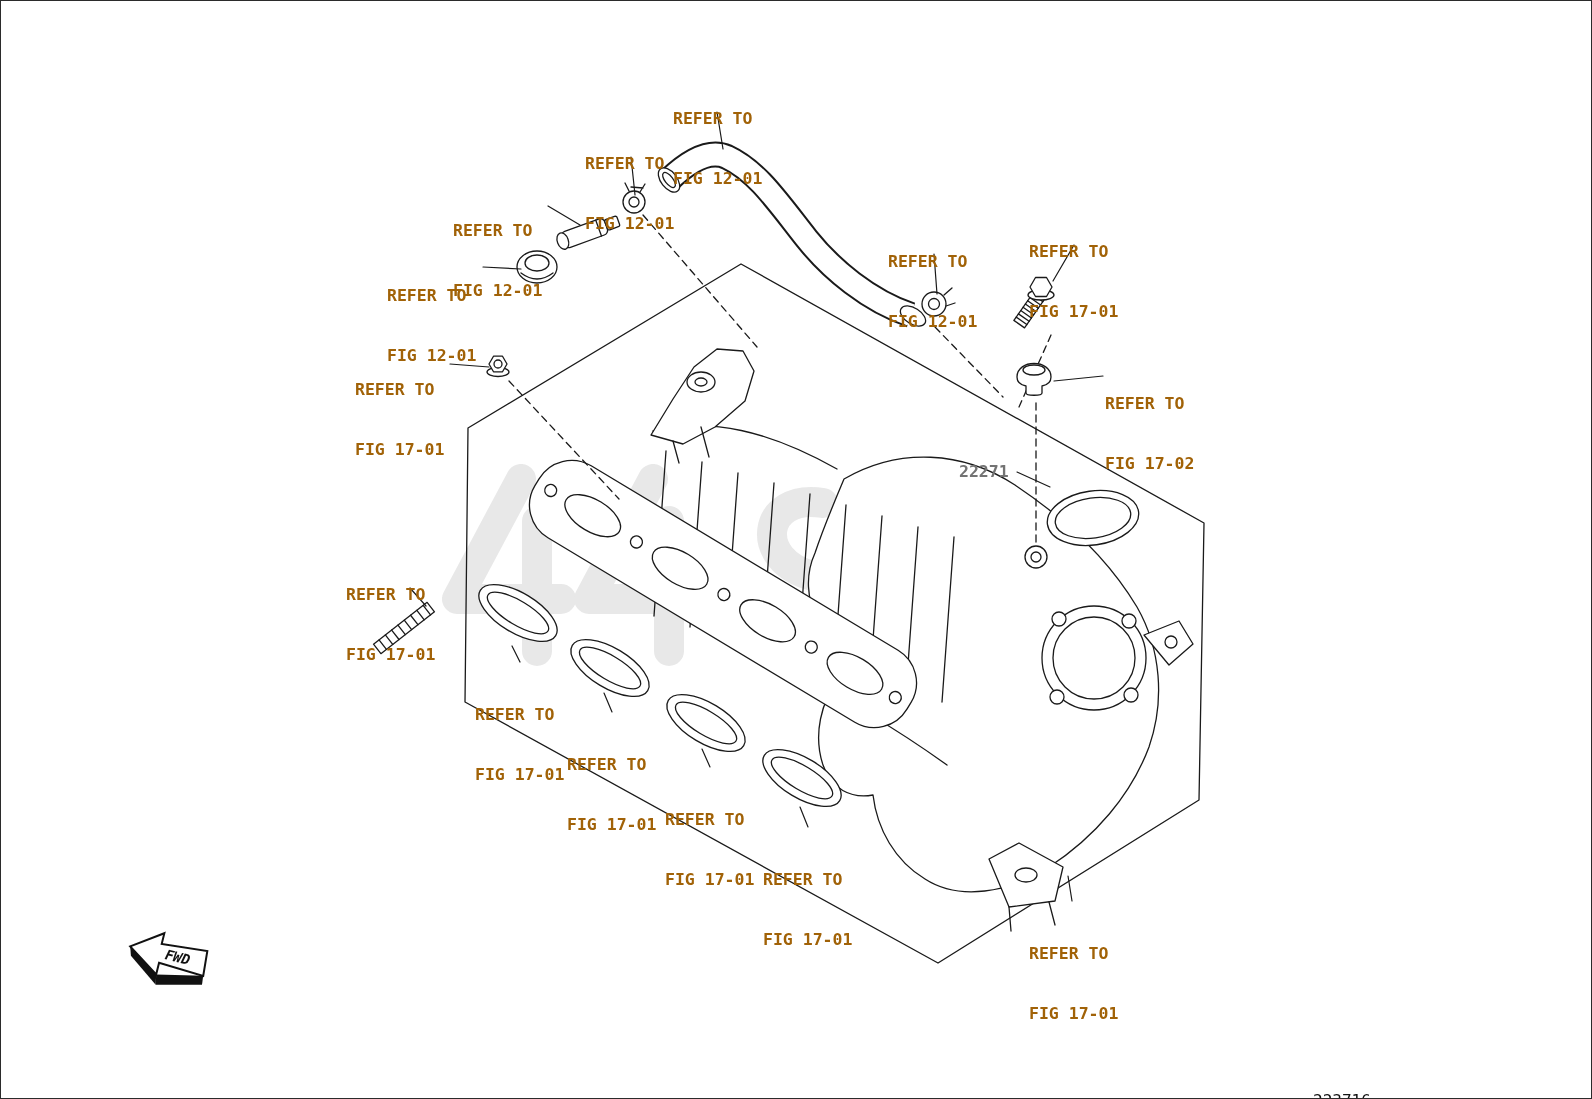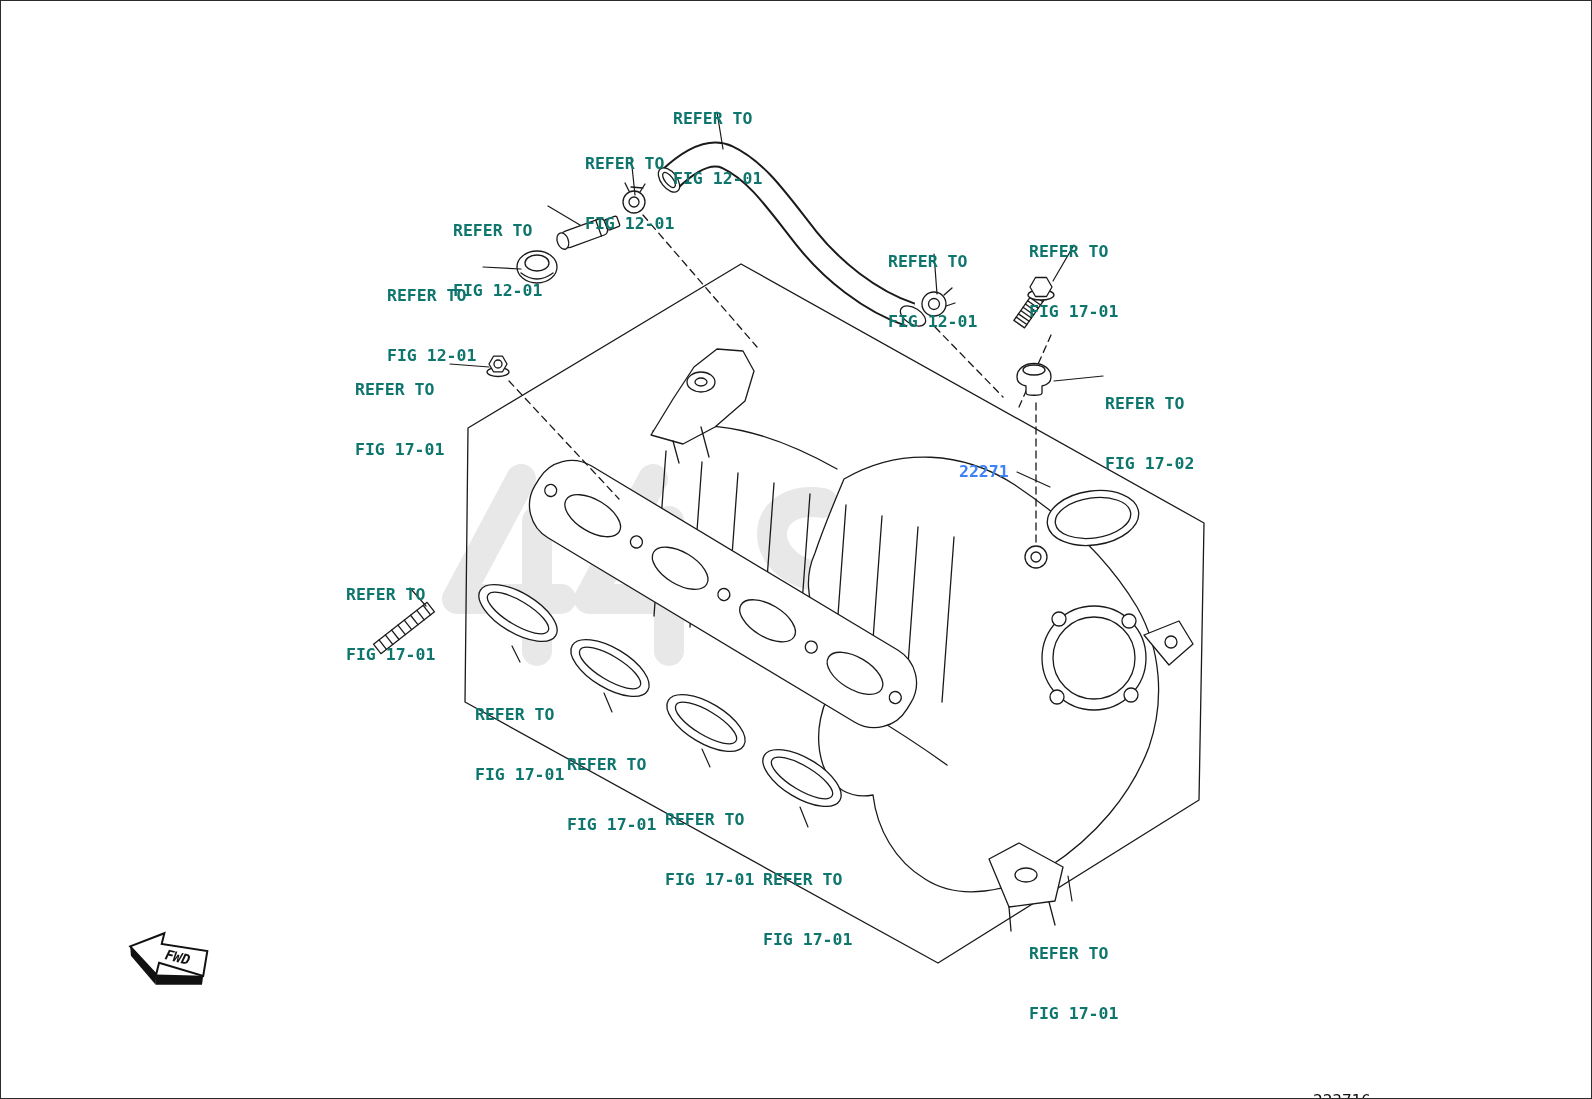--- a/index.html
+++ b/index.html
@@ -8,23 +8,23 @@
         box-sizing:border-box;border:1px solid #2b2b2b;
         font-family:"DejaVu Sans Mono", monospace;}
   svg{position:absolute;left:0;top:0;}
   svg *{vector-effect:non-scaling-stroke;}
   .ln{stroke:#1a1a1a;stroke-width:1.3;fill:none;stroke-linecap:round;stroke-linejoin:round;}
   .fillw{fill:#ffffff;}
   .dash{stroke-dasharray:7 5;}
   .thick{stroke-width:26;}
   .thickw{stroke:#ffffff;stroke-width:22;fill:none;}
   .wm{stroke:#dcdcdc;stroke-width:30;fill:none;stroke-linecap:round;stroke-linejoin:round;opacity:.65;}
-  .ref-label{position:absolute;font-weight:bold;font-size:16.5px;line-height:20px;color:#0f766e;white-space:pre;}
+  .ref-label{position:absolute;font-weight:bold;font-size:16.5px;line-height:20px;color:#a16207;white-space:pre;}
   .ref-label span{display:block;}
-  .part-number{position:absolute;left:958px;top:461px;font-weight:bold;font-size:16.5px;color:#3b82f6;}
+  .part-number{position:absolute;left:958px;top:461px;font-weight:bold;font-size:16.5px;color:#737373;}
   .figure-number{position:absolute;left:1312px;top:1074px;font-size:16px;color:#131313;margin-top:16px;}
   .fwd-text{font-style:italic;font-weight:bold;font-size:14px;fill:#111;}
 </style>
 </head>
 <body>
 
 <div id="page">
 
 <svg width="1592" height="1099" viewBox="0 0 1592 1099">
 

